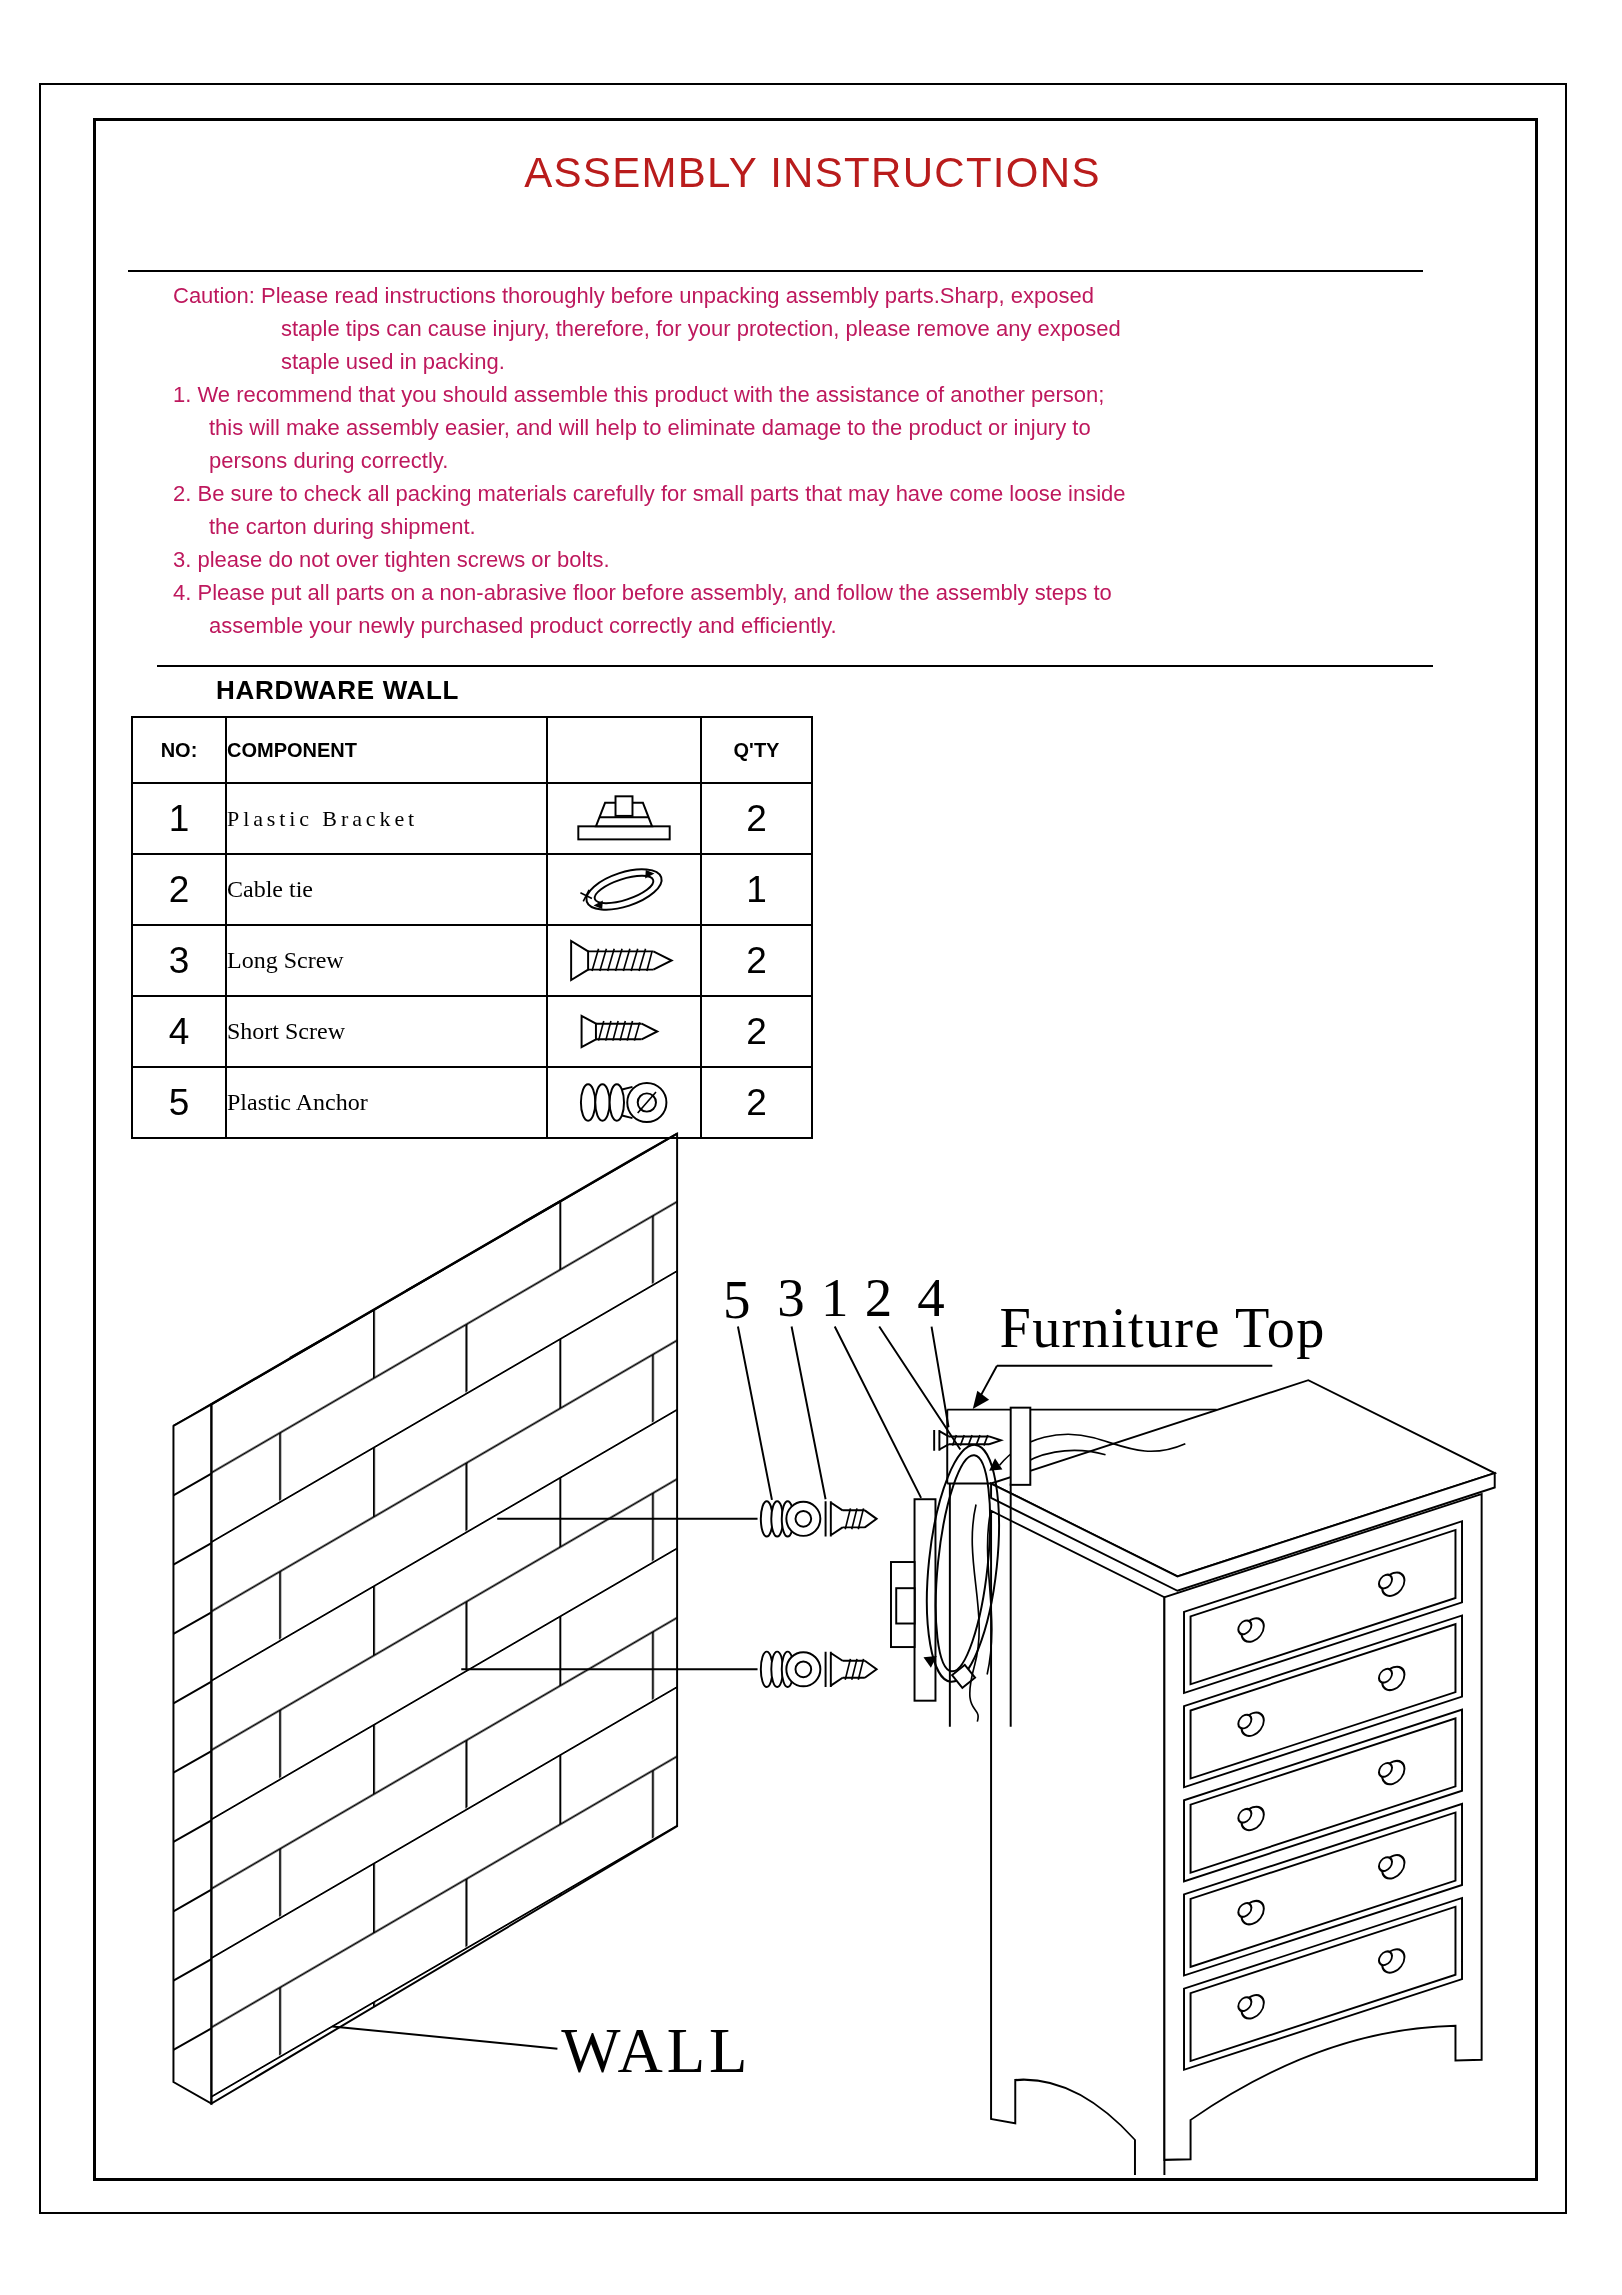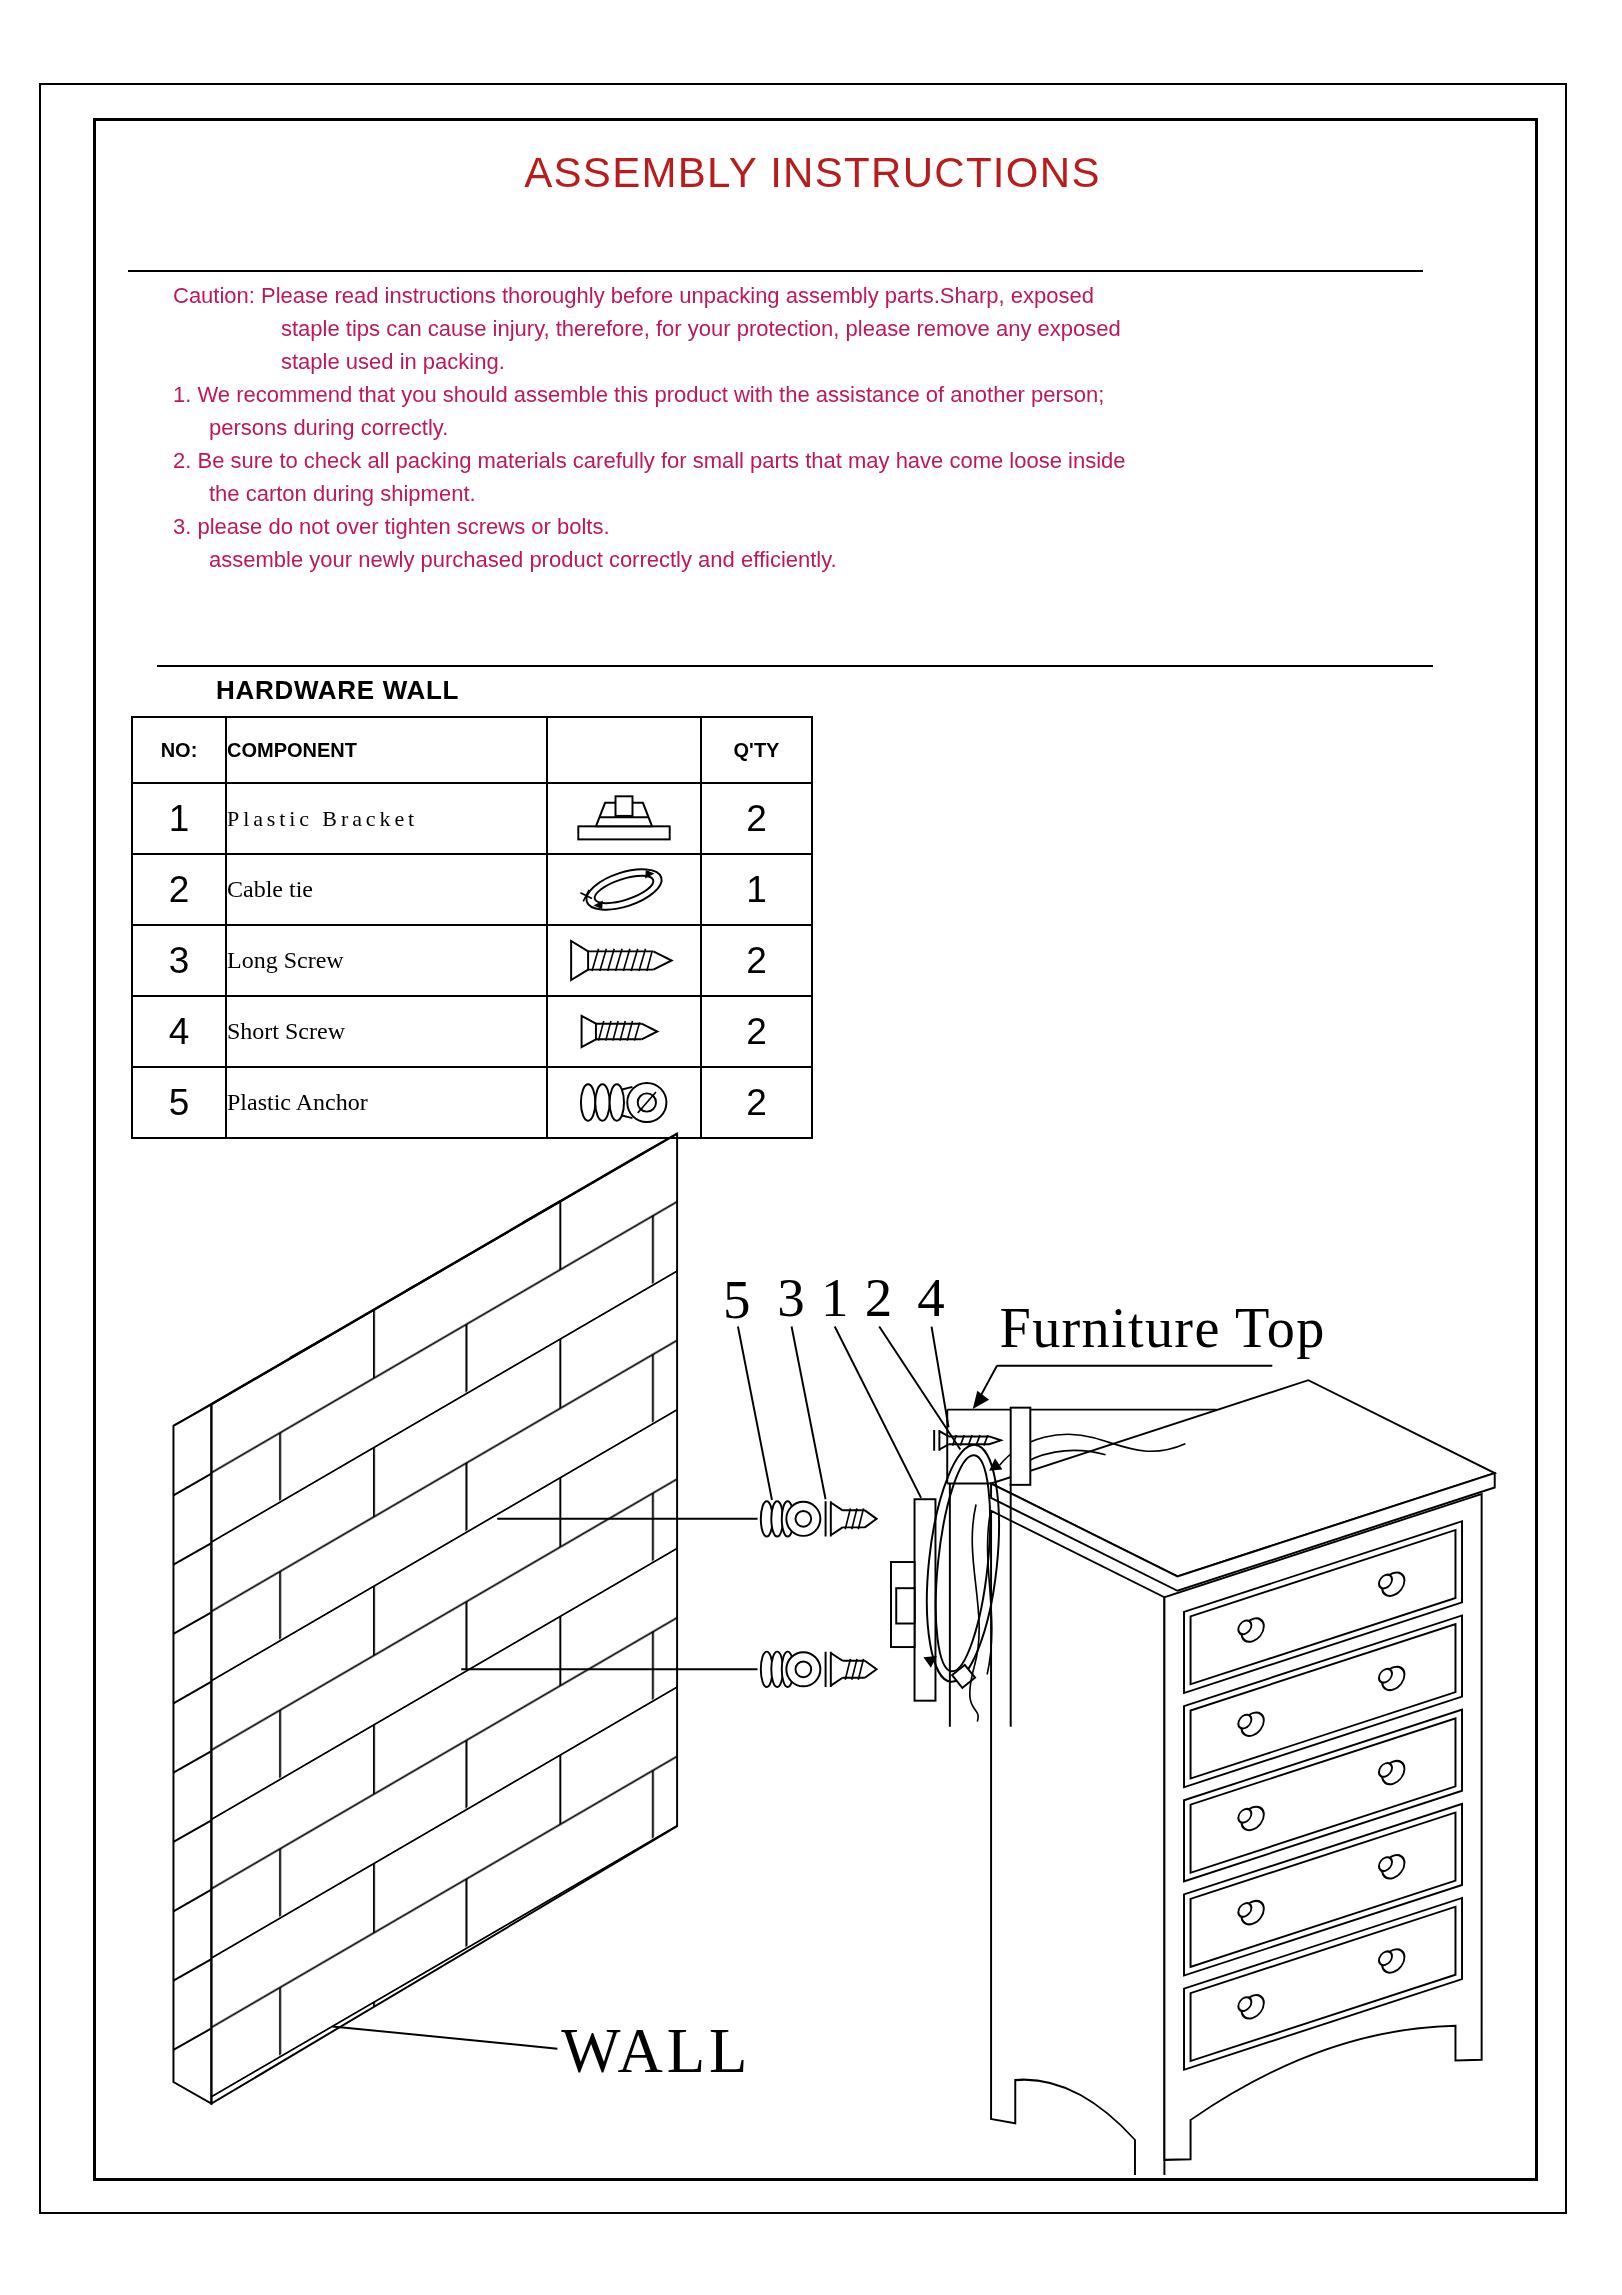--- a/index.html
+++ b/index.html
@@ -53,24 +53,26 @@
 
   <div class="abs" id="title">ASSEMBLY INSTRUCTIONS</div>
 
   <div class="abs sep" id="sep-top"></div>
 
   <div class="abs" id="caution">
     <div>Caution: Please read instructions thoroughly before unpacking assembly parts.Sharp, exposed</div>
     <div class="c-ind1">staple tips can cause injury, therefore, for your protection, please remove any exposed</div>
     <div class="c-ind1">staple used in packing.</div>
     <div>1. We recommend that you should assemble this product with the assistance of another person;</div>
+    <div class="c-ind2">this will make assembly easier, and will help to eliminate damage to the product or injury to</div>
     <div class="c-ind2">persons during correctly.</div>
     <div>2. Be sure to check all packing materials carefully for small parts that may have come loose inside</div>
     <div class="c-ind2">the carton during shipment.</div>
     <div>3. please do not over tighten screws or bolts.</div>
+    <div>4. Please put all parts on a non-abrasive floor before assembly, and follow the assembly steps to</div>
     <div class="c-ind2">assemble your newly purchased product correctly and efficiently.</div>
   </div>
 
   <div class="abs sep" id="sep-mid"></div>
 
   <div class="abs" id="hw-heading">HARDWARE WALL</div>
 
   <table class="abs" id="hw-table">
     <tbody>
         <tr>

